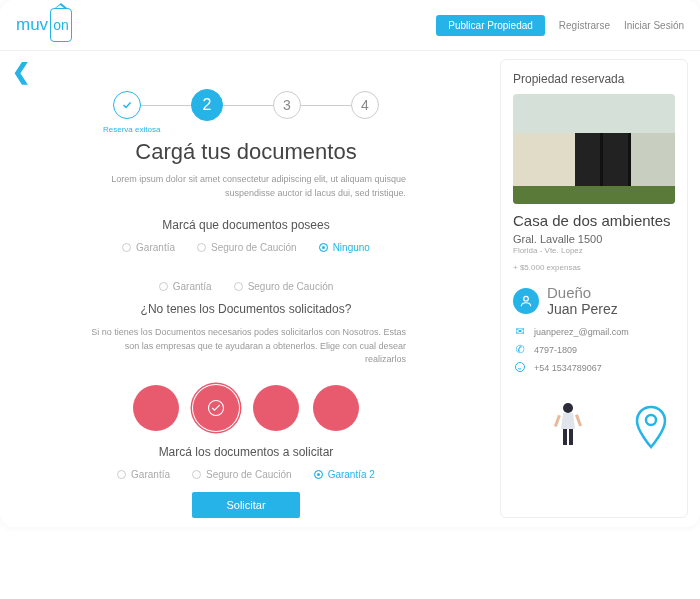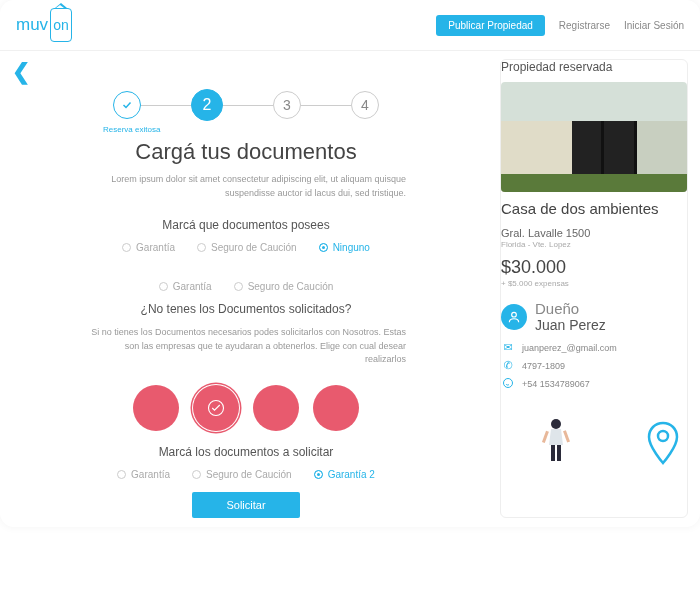--- a/index.html
+++ b/index.html
@@ -26,29 +26,29 @@
 h3{font-size:12px;font-weight:500;text-align:center;color:#555;margin:10px 0}
 .opts{display:flex;flex-wrap:wrap;justify-content:center;gap:14px 22px;margin-bottom:10px}
 .opt{display:flex;align-items:center;gap:5px;font-size:10px;color:#aaa;cursor:pointer}
 .opt.sel{color:#26b4e8}
 .radio{width:9px;height:9px;border-radius:50%;border:1px solid #ccc}
 .opt.sel .radio{border-color:#26b4e8;background:#26b4e8;box-shadow:inset 0 0 0 2px #fff}
 .circles{display:flex;justify-content:center;gap:14px;margin:14px 0}
 .circ{width:46px;height:46px;border-radius:50%;background:#e85a6e;cursor:pointer;display:flex;align-items:center;justify-content:center}
 .circ.sel{box-shadow:0 0 0 1px #fff,0 0 0 2.5px #e85a6e}
 .btn-sol{display:block;margin:12px auto 0;background:#26b4e8;color:#fff;border:none;padding:7px 34px;font-size:11px;border-radius:2px;cursor:pointer}
-.side{width:188px;border:1px solid #eee;border-radius:6px;font-size:11px;position:relative}
+.side{width:188px;border:1px solid #eee;border-radius:6px;padding:12px;font-size:11px;position:relative}
 .side h4{font-size:12px;color:#555;font-weight:500;margin-bottom:8px}
 .prop-img{width:100%;height:110px;border-radius:4px;background:linear-gradient(to bottom,#d5e0d8 0%,#d5e0d8 35%,#8a8a85 35%,#8a8a85 100%);position:relative;overflow:hidden;margin-bottom:8px}
 .bldg-l{position:absolute;left:0;top:35%;width:38%;height:65%;background:#e0dcc8}
 .gate{position:absolute;left:38%;top:35%;width:35%;height:65%;background:#222;display:flex}
 .gate::before,.gate::after{content:'';flex:1;border-right:3px solid #111}
 .bldg-r{position:absolute;right:0;top:35%;width:27%;height:65%;background:#c8cfc0}
 .grass{position:absolute;bottom:0;left:0;width:100%;height:18px;background:#5a7a3a}
-.side h2{font-size:15px;font-weight:400;color:#444;margin-bottom:10px}
+.side h2{font-size:15px;font-weight:400;color:#444;margin-bottom:4px}
 .addr{font-size:11px;color:#666;margin-bottom:1px}
 .loc{font-size:8px;color:#aaa;margin-bottom:8px}
 .price{font-size:18px;color:#444;margin-bottom:1px}
 .exp{font-size:8px;color:#aaa;margin-bottom:12px}
 .owner{display:flex;align-items:center;gap:8px;margin-bottom:8px}
 .owner-ic{width:26px;height:26px;border-radius:50%;background:#26b4e8;display:flex;align-items:center;justify-content:center}
 .owner-txt{font-size:15px;color:#888}
 .owner-name{font-size:14px;color:#555}
 .contact{display:flex;align-items:center;gap:7px;font-size:9px;color:#888;margin:5px 0}
 .contact .ic{color:#26b4e8;width:14px;text-align:center;font-size:11px}
@@ -159,21 +159,20 @@
       <h4>Propiedad reservada</h4>
       <div class="prop-img">
         <div class="bldg-l"></div>
           <div class="gate"></div>
           <div class="bldg-r"></div>
           <div class="grass"></div>
       </div>
       <h2>Casa de dos ambientes</h2>
       <div class="addr">Gral. Lavalle 1500</div>
       <div class="loc">Florida - Vte. Lopez</div>
-      <div class="price">$30.000</div>
       <div class="exp">+ $5.000 expensas</div>
 
       <div class="owner">
         <div class="owner-ic">
             <svg width="14" height="14" viewBox="0 0 24 24" fill="none" stroke="#fff" stroke-width="2">
               <circle cx="12" cy="8" r="4"></circle>
               <path d="M4 21c0-4 4-6 8-6s8 2 8 6"></path>
             </svg>
           </div>
         <div>

